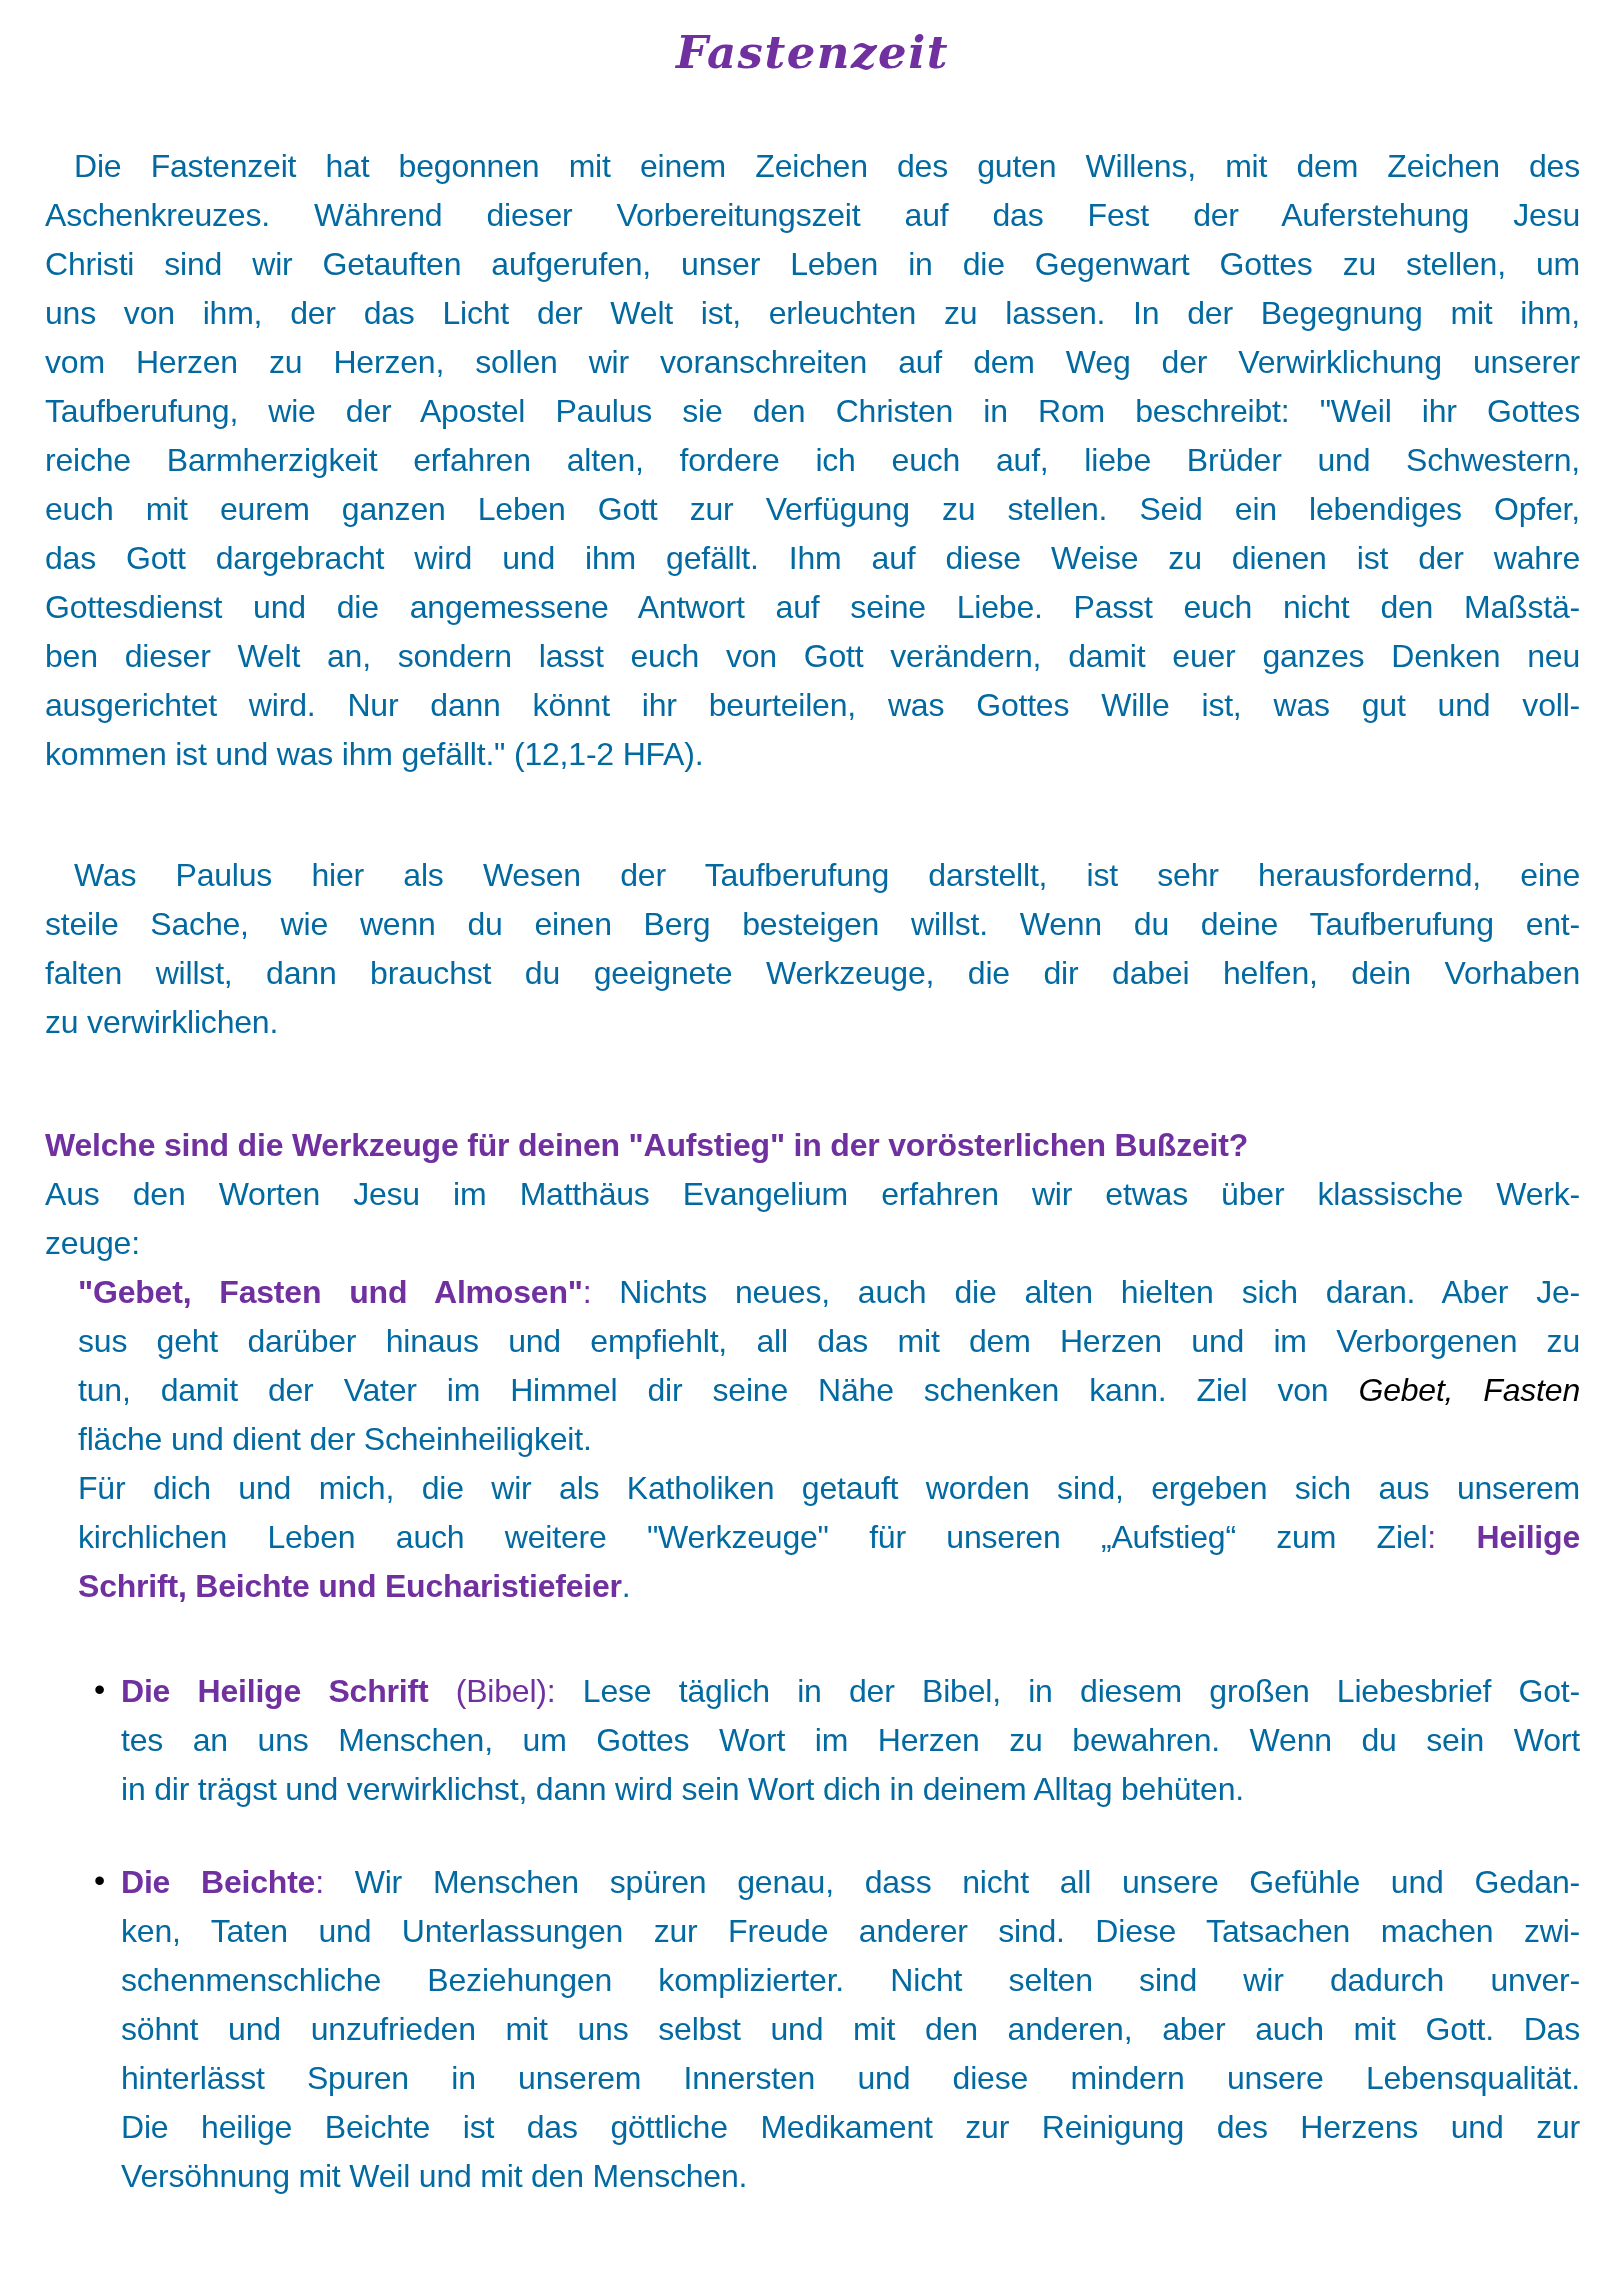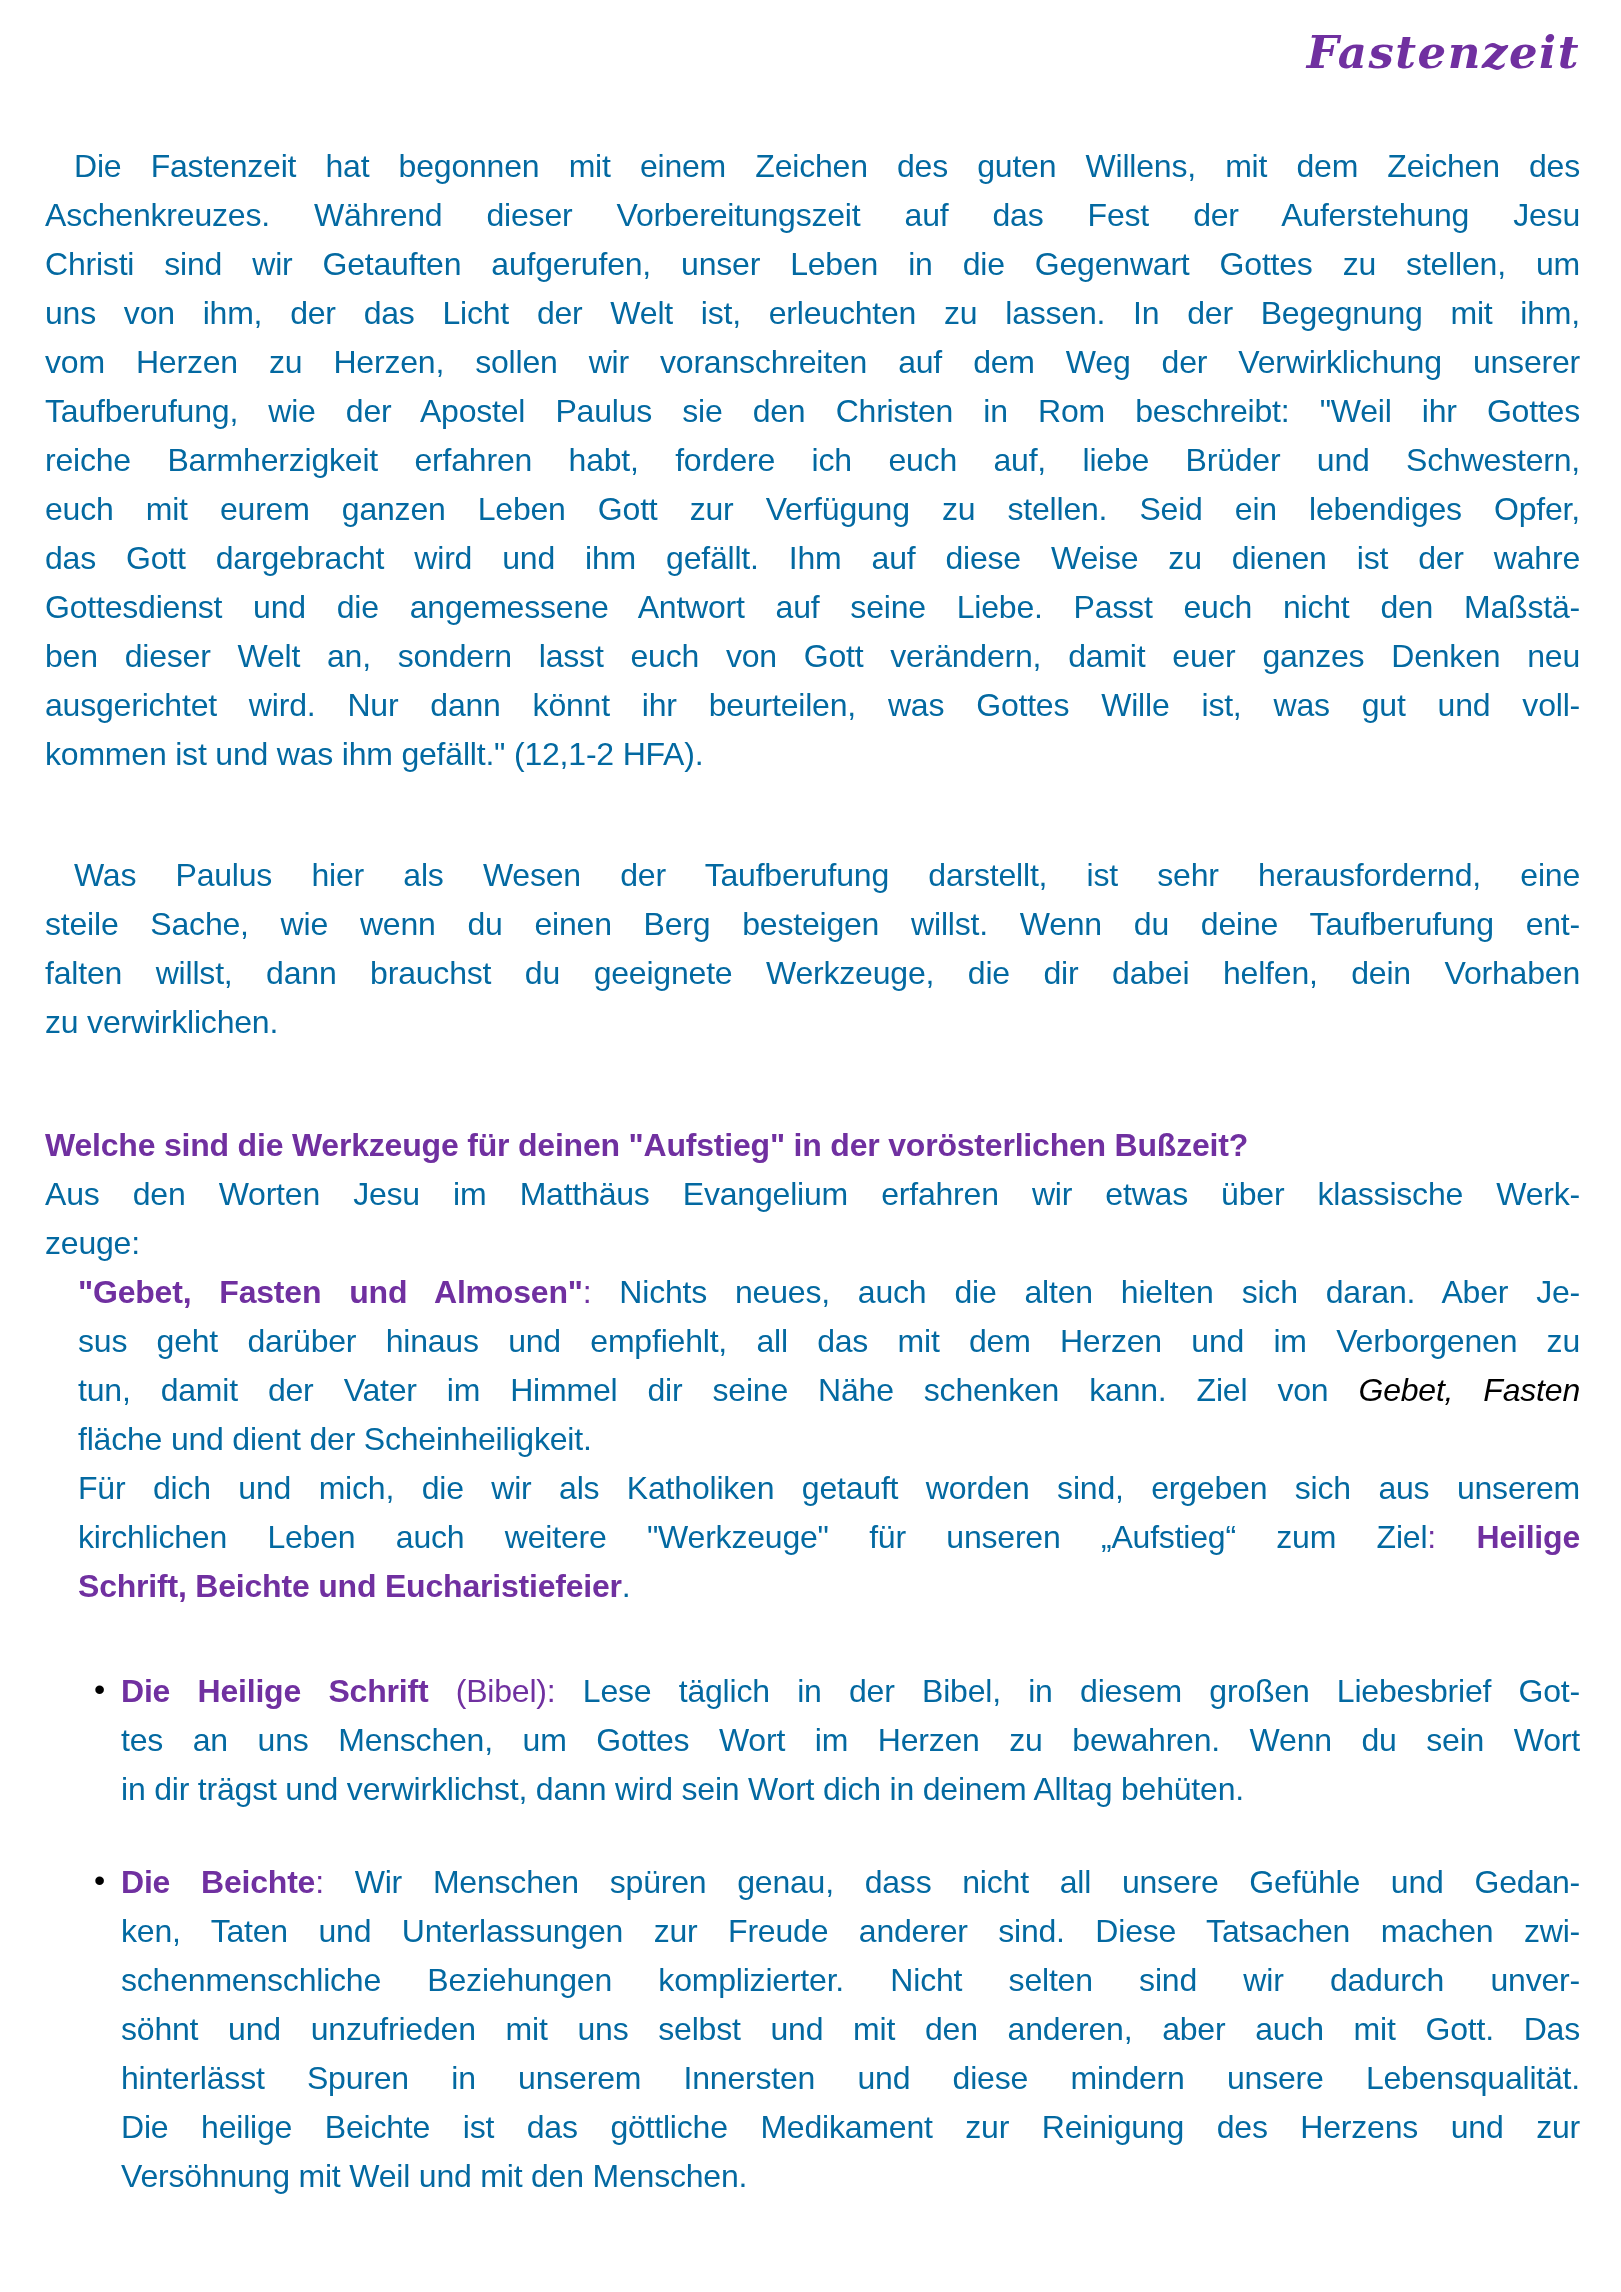--- a/index.html
+++ b/index.html
@@ -6,21 +6,21 @@
   body {
     width: 1621px; height: 2293px;
     background: #ffffff;
     font-family: "Liberation Sans", sans-serif;
     color: #000000;
     overflow: hidden;
   }
   .page { padding: 23.5px 41px 0 45px; box-sizing: border-box; }
 
   .doc-title {
-    text-align: right;
+    text-align: center;
     font-family: "DejaVu Serif", serif;
     font-weight: bold;
     font-style: italic;
     font-size: 45px;
     line-height: 57px;
     letter-spacing: 1.5px;
     color: #7030A0;
   }
 
   .doc {
@@ -62,21 +62,21 @@
 <div class="page">
   <div class="doc-title">Fastenzeit</div>
   <div class="doc">
       <div class="block paragraph block-0">
         <div class="line fi"><span class="s-n">Die Fastenzeit hat begonnen mit einem Zeichen des guten Willens, mit dem Zeichen des</span></div>
         <div class="line"><span class="s-n">Aschenkreuzes. Während dieser Vorbereitungszeit auf das Fest der Auferstehung Jesu</span></div>
         <div class="line"><span class="s-n">Christi sind wir Getauften aufgerufen, unser Leben in die Gegenwart Gottes zu stellen, um</span></div>
         <div class="line"><span class="s-n">uns von ihm, der das Licht der Welt ist, erleuchten zu lassen. In der Begegnung mit ihm,</span></div>
         <div class="line"><span class="s-n">vom Herzen zu Herzen, sollen wir voranschreiten auf dem Weg der Verwirklichung unserer</span></div>
         <div class="line"><span class="s-n">Taufberufung, wie der Apostel Paulus sie den Christen in Rom beschreibt: "Weil ihr Gottes</span></div>
-        <div class="line"><span class="s-n">reiche Barmherzigkeit erfahren habt, fordere ich euch auf, liebe Brüder und Schwestern,</span></div>
+        <div class="line"><span class="s-n">reiche Barmherzigkeit erfahren alten, fordere ich euch auf, liebe Brüder und Schwestern,</span></div>
         <div class="line"><span class="s-n">euch mit eurem ganzen Leben Gott zur Verfügung zu stellen. Seid ein lebendiges Opfer,</span></div>
         <div class="line"><span class="s-n">das Gott dargebracht wird und ihm gefällt. Ihm auf diese Weise zu dienen ist der wahre</span></div>
         <div class="line"><span class="s-n">Gottesdienst und die angemessene Antwort auf seine Liebe. Passt euch nicht den Maßstä-</span></div>
         <div class="line"><span class="s-n">ben dieser Welt an, sondern lasst euch von Gott verändern, damit euer ganzes Denken neu</span></div>
         <div class="line"><span class="s-n">ausgerichtet wird. Nur dann könnt ihr beurteilen, was Gottes Wille ist, was gut und voll-</span></div>
         <div class="line last"><span class="s-n">kommen ist und was ihm gefällt." (12,1-2 HFA).</span></div>
       </div>
       <div class="block paragraph block-1">
         <div class="line fi"><span class="s-n">Was Paulus hier als Wesen der Taufberufung darstellt, ist sehr herausfordernd, eine</span></div>
         <div class="line"><span class="s-n">steile Sache, wie wenn du einen Berg besteigen willst. Wenn du deine Taufberufung ent-</span></div>

